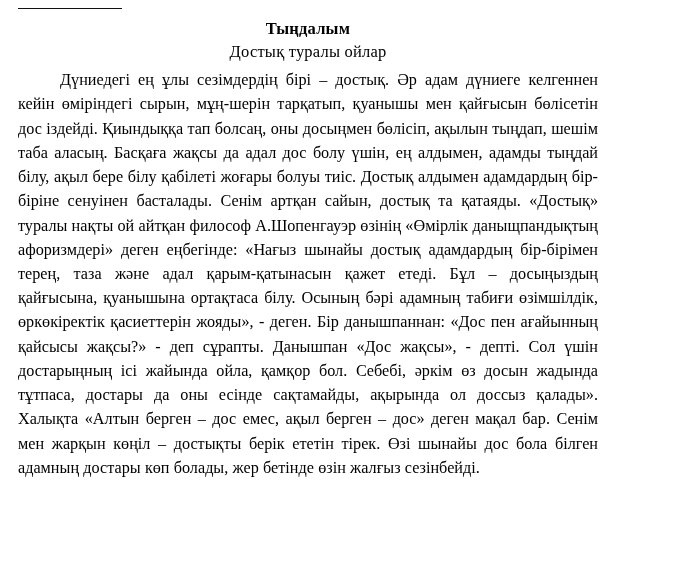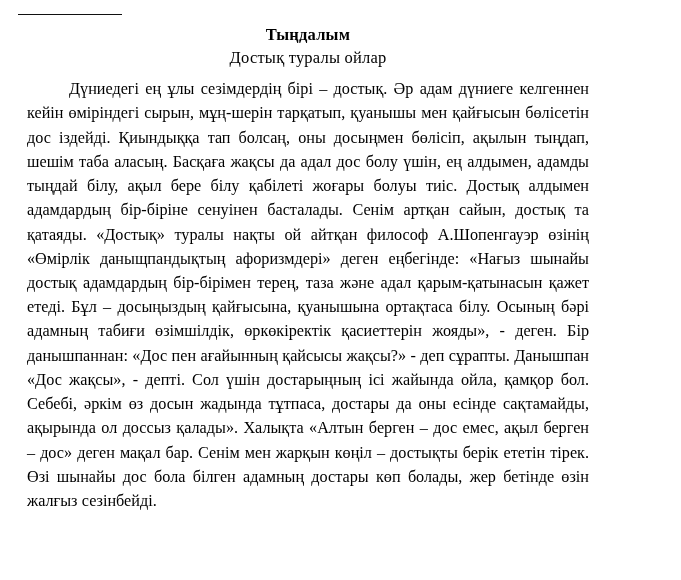--- a/index.html
+++ b/index.html
@@ -12,21 +12,21 @@
     background: #ffffff;
     font-family: "Liberation Serif", serif;
     color: #000000;
     overflow: hidden;
   }
   .page {
     position: relative;
     width: 616px;
     height: 580px;
     box-sizing: border-box;
-    padding: 14px 18px 0 18px;
+    padding: 8px 18px 0 18px;
   }
   .top-rule {
     width: 104px;
     height: 0;
     border-top: 1px solid #111111;
     margin: 0 0 10px 0;
   }
   .doc-title {
     text-align: center;
     font-weight: bold;
@@ -42,21 +42,21 @@
     line-height: 1.25;
     margin: 0 0 6px 0;
     letter-spacing: 0.2px;
   }
   .body-text {
     text-align: justify;
     text-justify: inter-word;
     font-size: 16.2px;
     line-height: 1.495;
     text-indent: 42px;
-    margin: 9px;
+    margin: 0;
     hyphens: manual;
     word-spacing: 0.2px;
   }
   .body-text::first-line {
     
   }
 </style>
 </head>
 <body>
 

